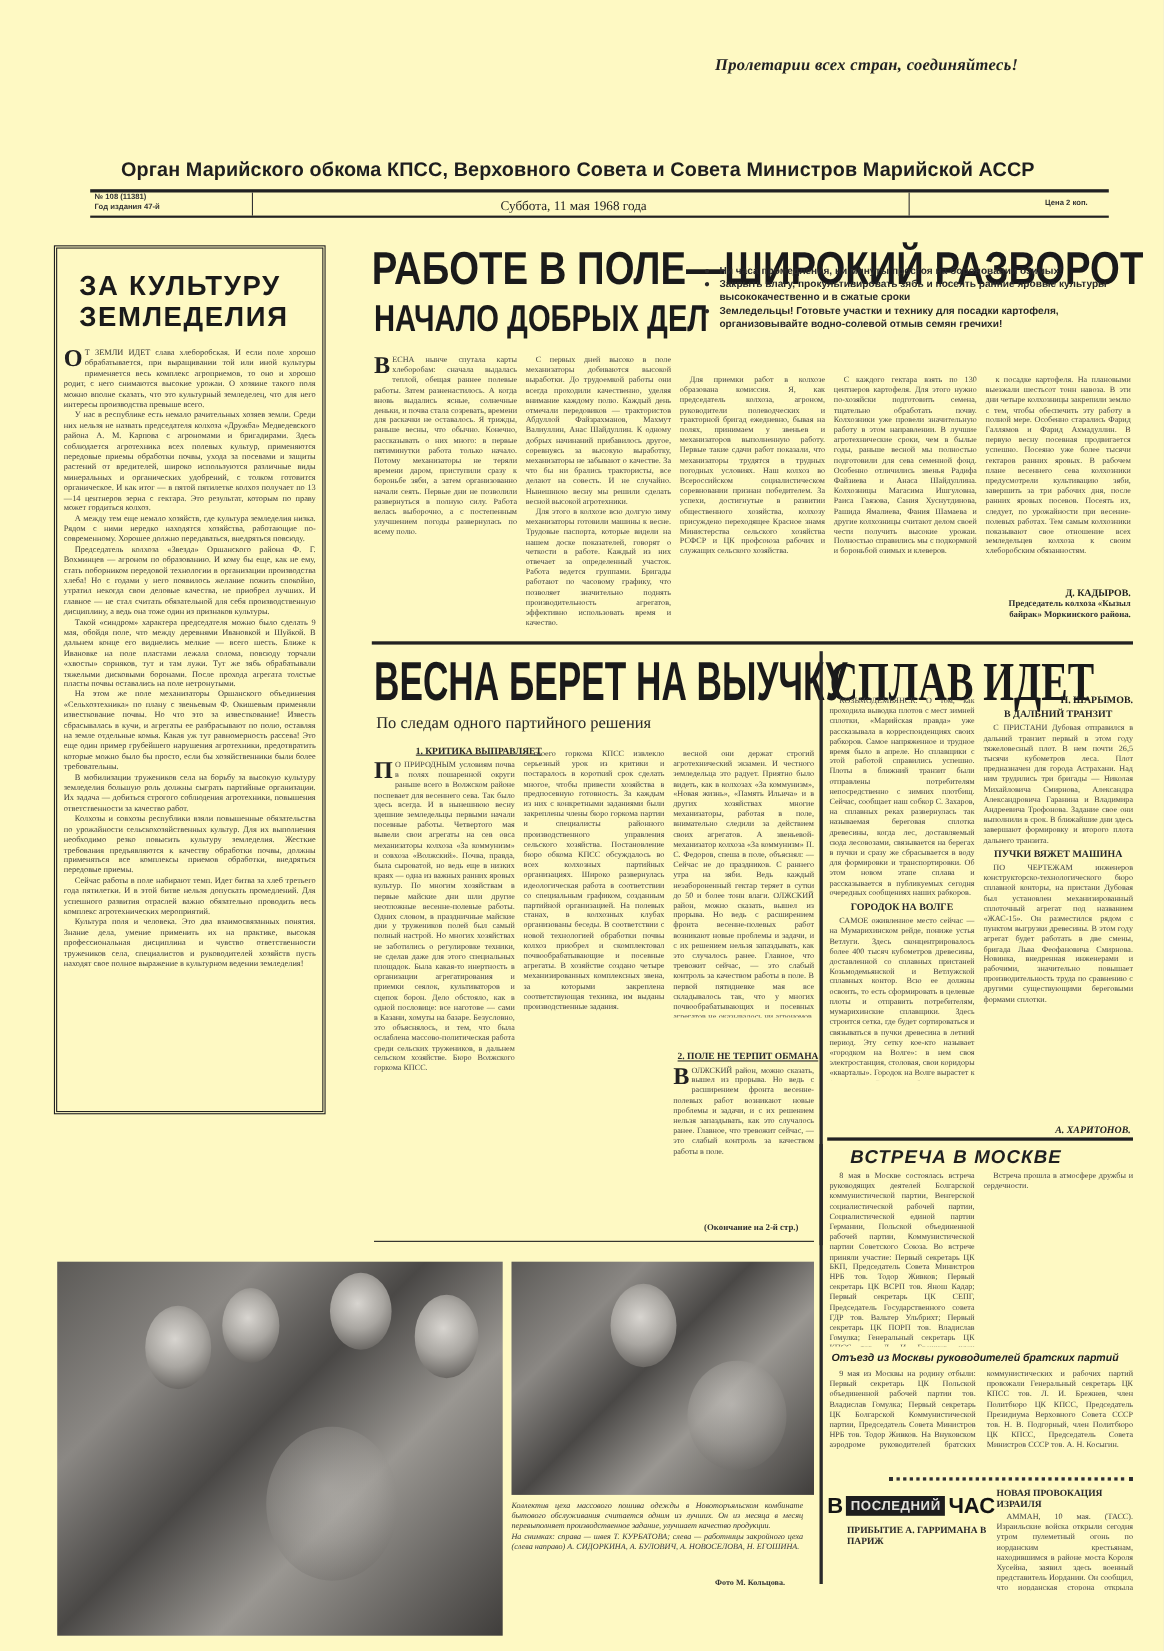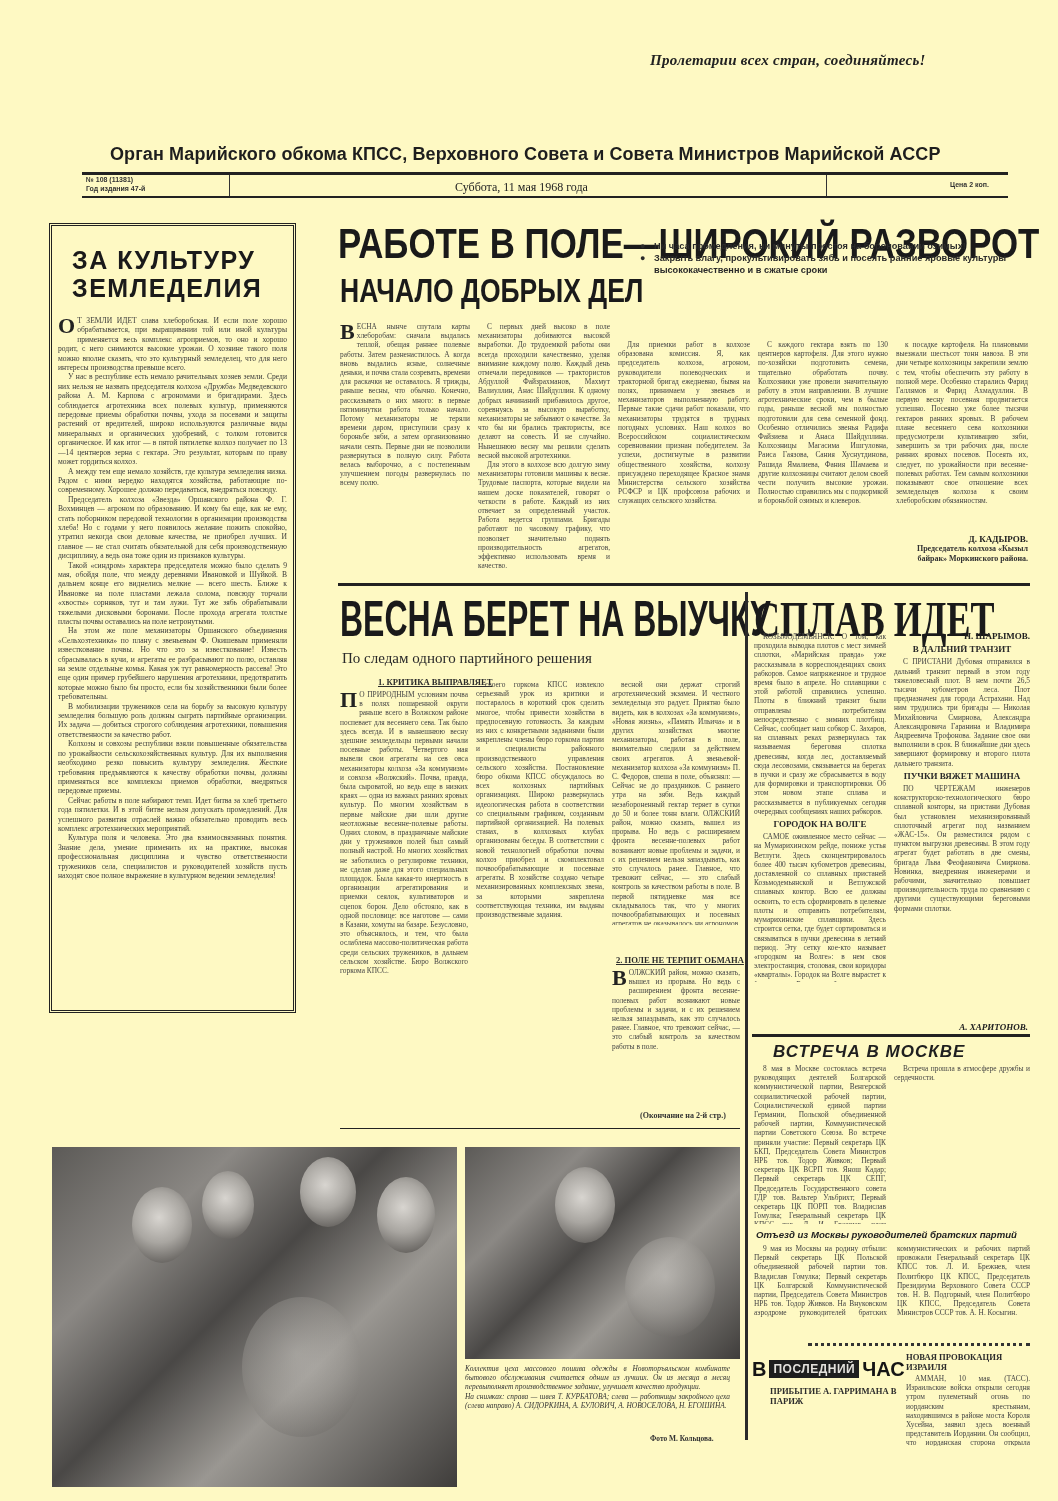--- a/index.html
+++ b/index.html
@@ -76,20 +76,21 @@
       <p>Сейчас работы в поле набирают темп. Идет битва за хлеб третьего года пятилетки. И в этой битве нельзя допускать промедлений. Для успешного развития отраслей важно обязательно проводить весь комплекс агротехнических мероприятий.</p>
       <p>Культура поля и человека. Это два взаимосвязанных понятия. Знание дела, умение применить их на практике, высокая профессиональная дисциплина и чувство ответственности тружеников села, специалистов и руководителей хозяйств пусть находят свое полное выражение в культурном ведении земледелия!</p>
     </div>
   </div>
 
   <div class="h-big abs" style="left:338px;top:220px;font-size:42px;line-height:48px;transform:scaleX(0.83);">РАБОТЕ В ПОЛЕ—ШИРОКИЙ РАЗВОРОТ</div>
   <div class="h-big abs" style="left:340px;top:270px;font-size:34px;line-height:40px;transform:scaleX(0.78);">НАЧАЛО ДОБРЫХ ДЕЛ</div>
   <div class="bullets">
     <div>Ни часа промедления, ни минуты простоя на бороновании озимых!</div>
     <div>Закрыть влагу, прокультивировать зябь и посеять ранние яровые культуры высококачественно и в сжатые сроки</div>
+    <div>Земледельцы! Готовьте участки и технику для посадки картофеля, организовывайте водно-солевой отмыв семян гречихи!</div>
   </div>
 
   <div class="col" style="left:340px;top:322px;width:130px;height:262px;">
     <p style="text-indent:0"><span class="dropcap">В</span><span>ЕСНА нынче спутала карты хлеборобам: сначала выдалась теплой, обещая раннее полевые работы. Затем разненастилось. А когда вновь выдались ясные, солнечные деньки, и почва стала созревать, времени для раскачки не оставалось. Я трижды, раньше весны, что обычно. Конечно, рассказывать о них много: в первые пятиминутки работа только начало. Потому механизаторы не теряли времени даром, приступили сразу к бороньбе зяби, а затем организованно начали сеять. Первые дни не позволили развернуться в полную силу. Работа велась выборочно, а с постепенным улучшением погоды развернулась по всему полю.</span></p>
   </div>
   <div class="col" style="left:478px;top:322px;width:132px;height:262px;">
     <p>С первых дней высоко в поле механизаторы добиваются высокой выработки. До трудоемкой работы они всегда проходили качественно, уделяя внимание каждому полю. Каждый день отмечали передовиков — трактористов Абдуллой Файзрахманов, Махмут Валиуллин, Анас Шайдуллин. К одному добрых начинаний прибавилось другое, соревнуясь за высокую выработку, механизаторы не забывают о качестве. За что бы ни брались трактористы, все делают на совесть. И не случайно. Нынешнюю весну мы решили сделать весной высокой агротехники.</p>
     <p>Для этого в колхозе всю долгую зиму механизаторы готовили машины к весне. Трудовые паспорта, которые видели на нашем доске показателей, говорят о четкости в работе. Каждый из них отвечает за определенный участок. Работа ведется группами. Бригады работают по часовому графику, что позволяет значительно поднять производительность агрегатов, эффективно использовать время и качество.</p>
   </div>
   <div class="col" style="left:618px;top:340px;width:132px;height:244px;">

